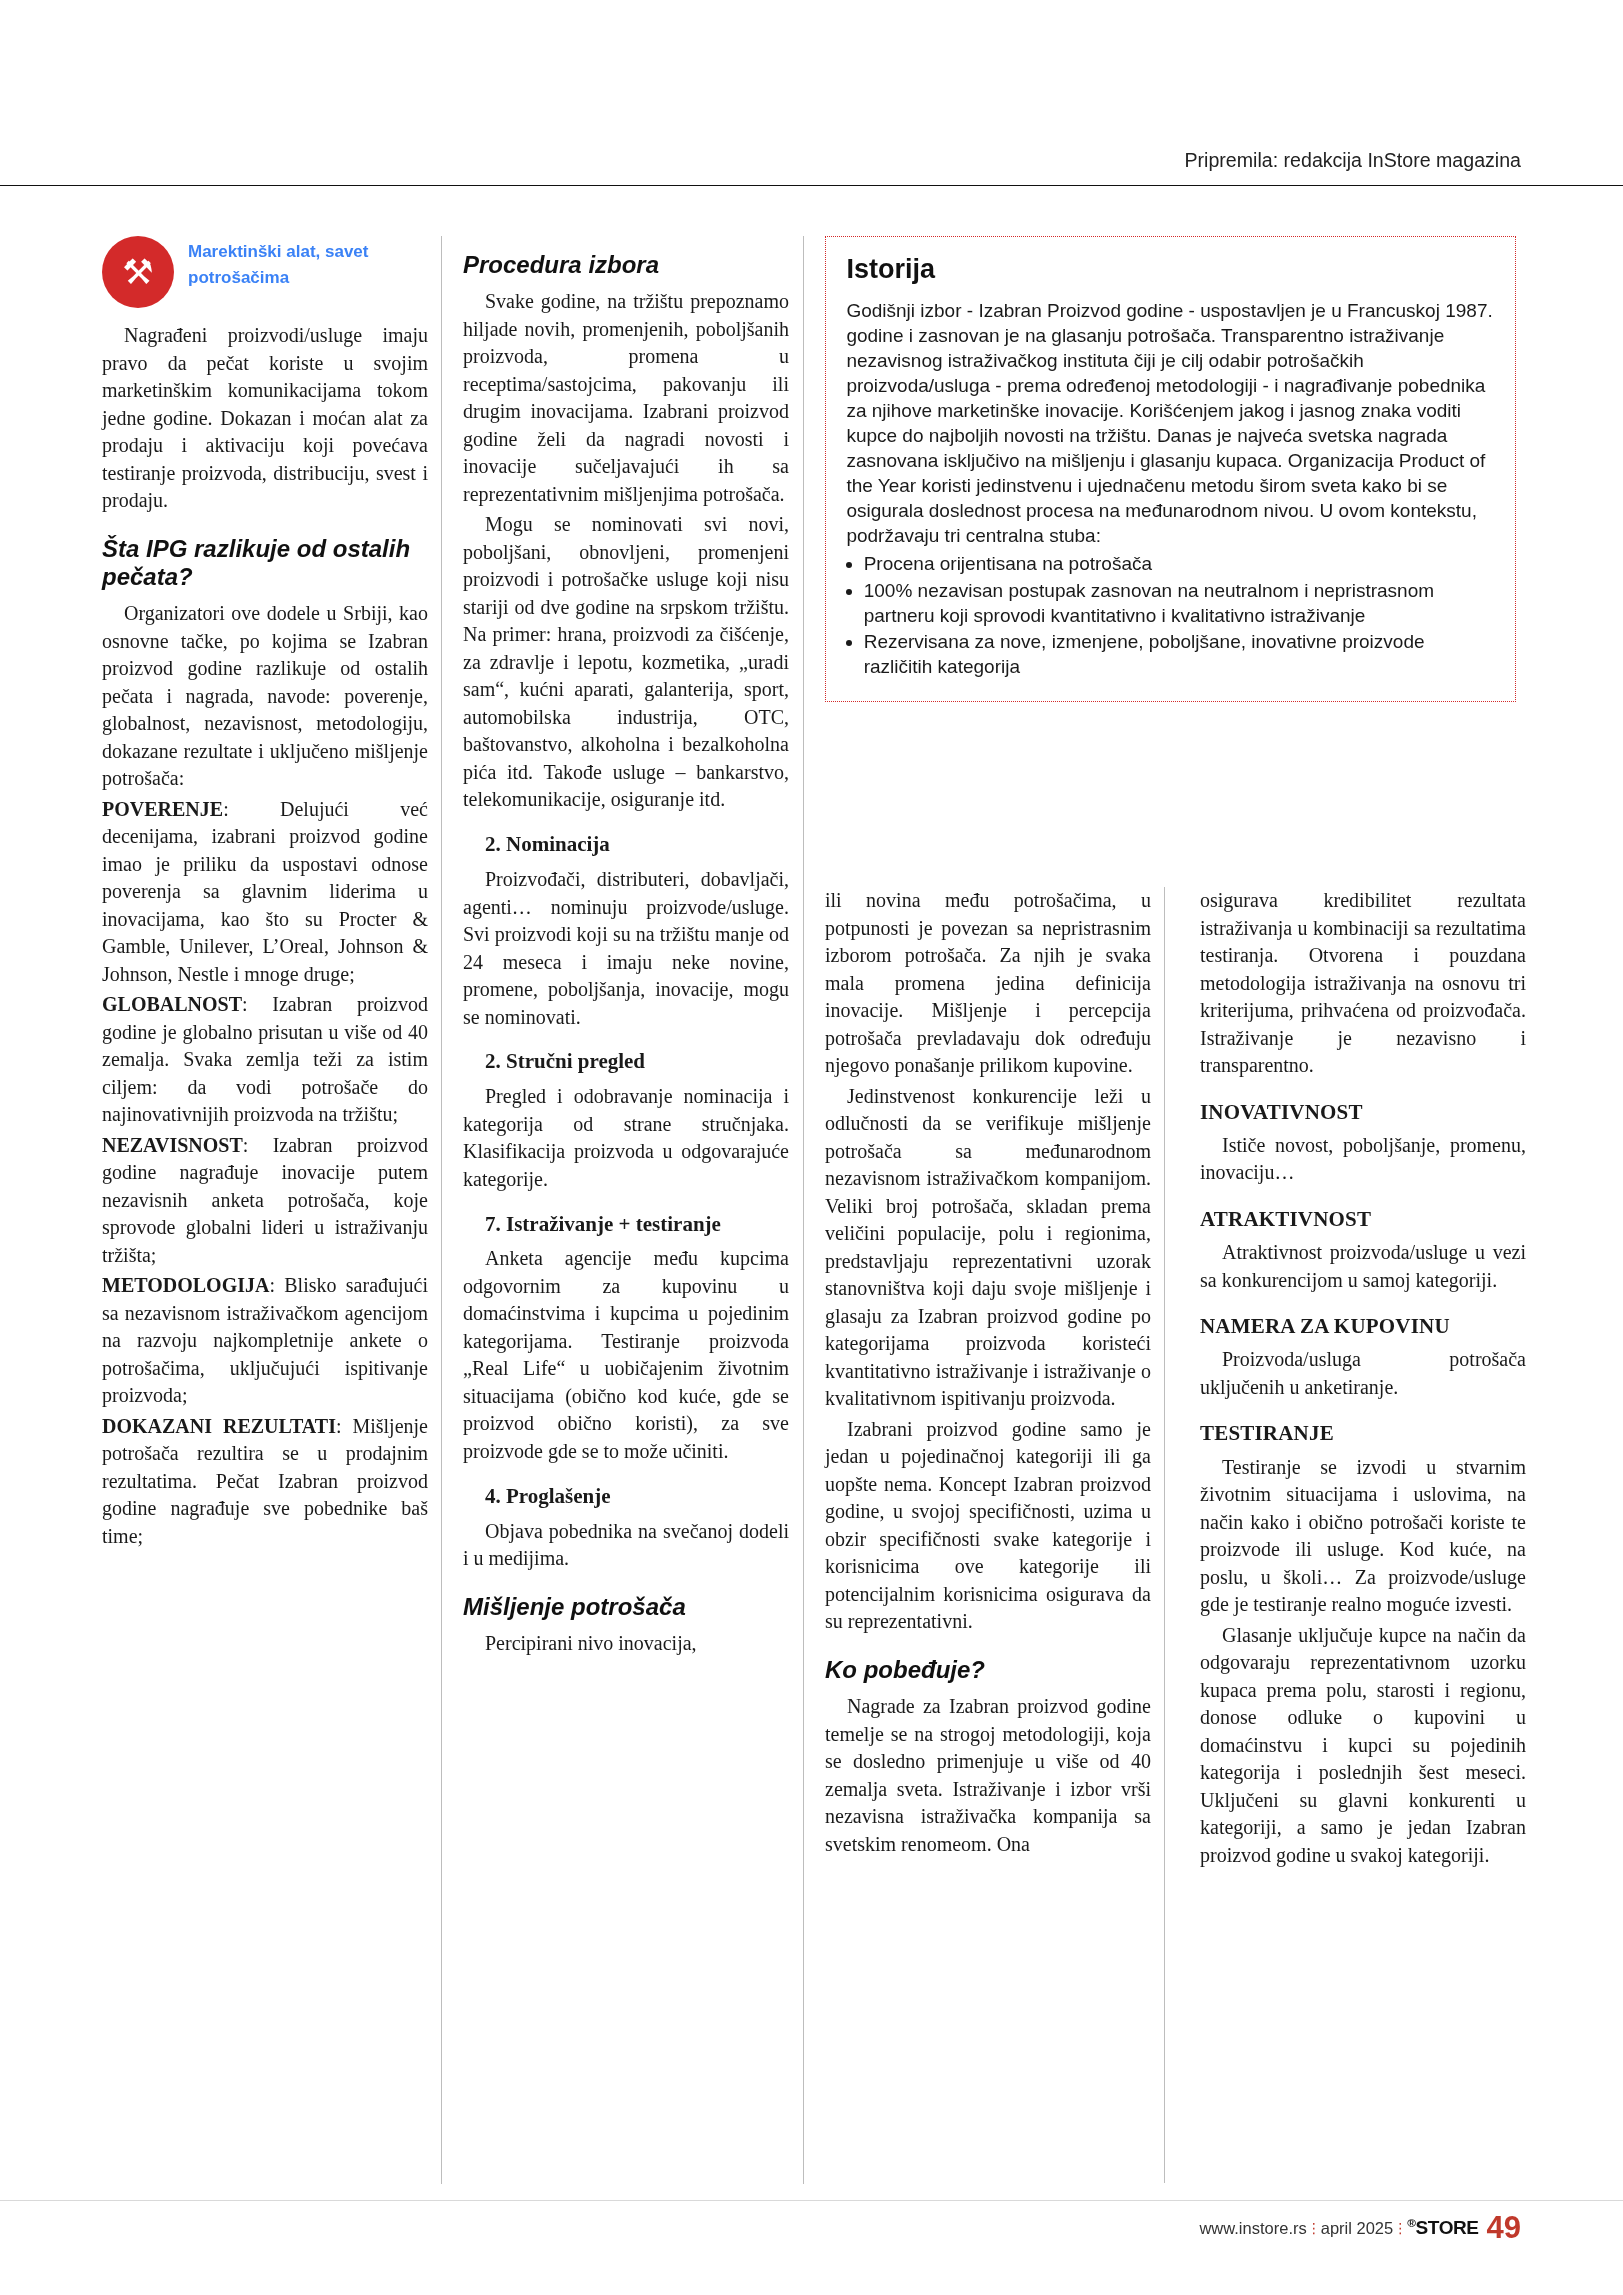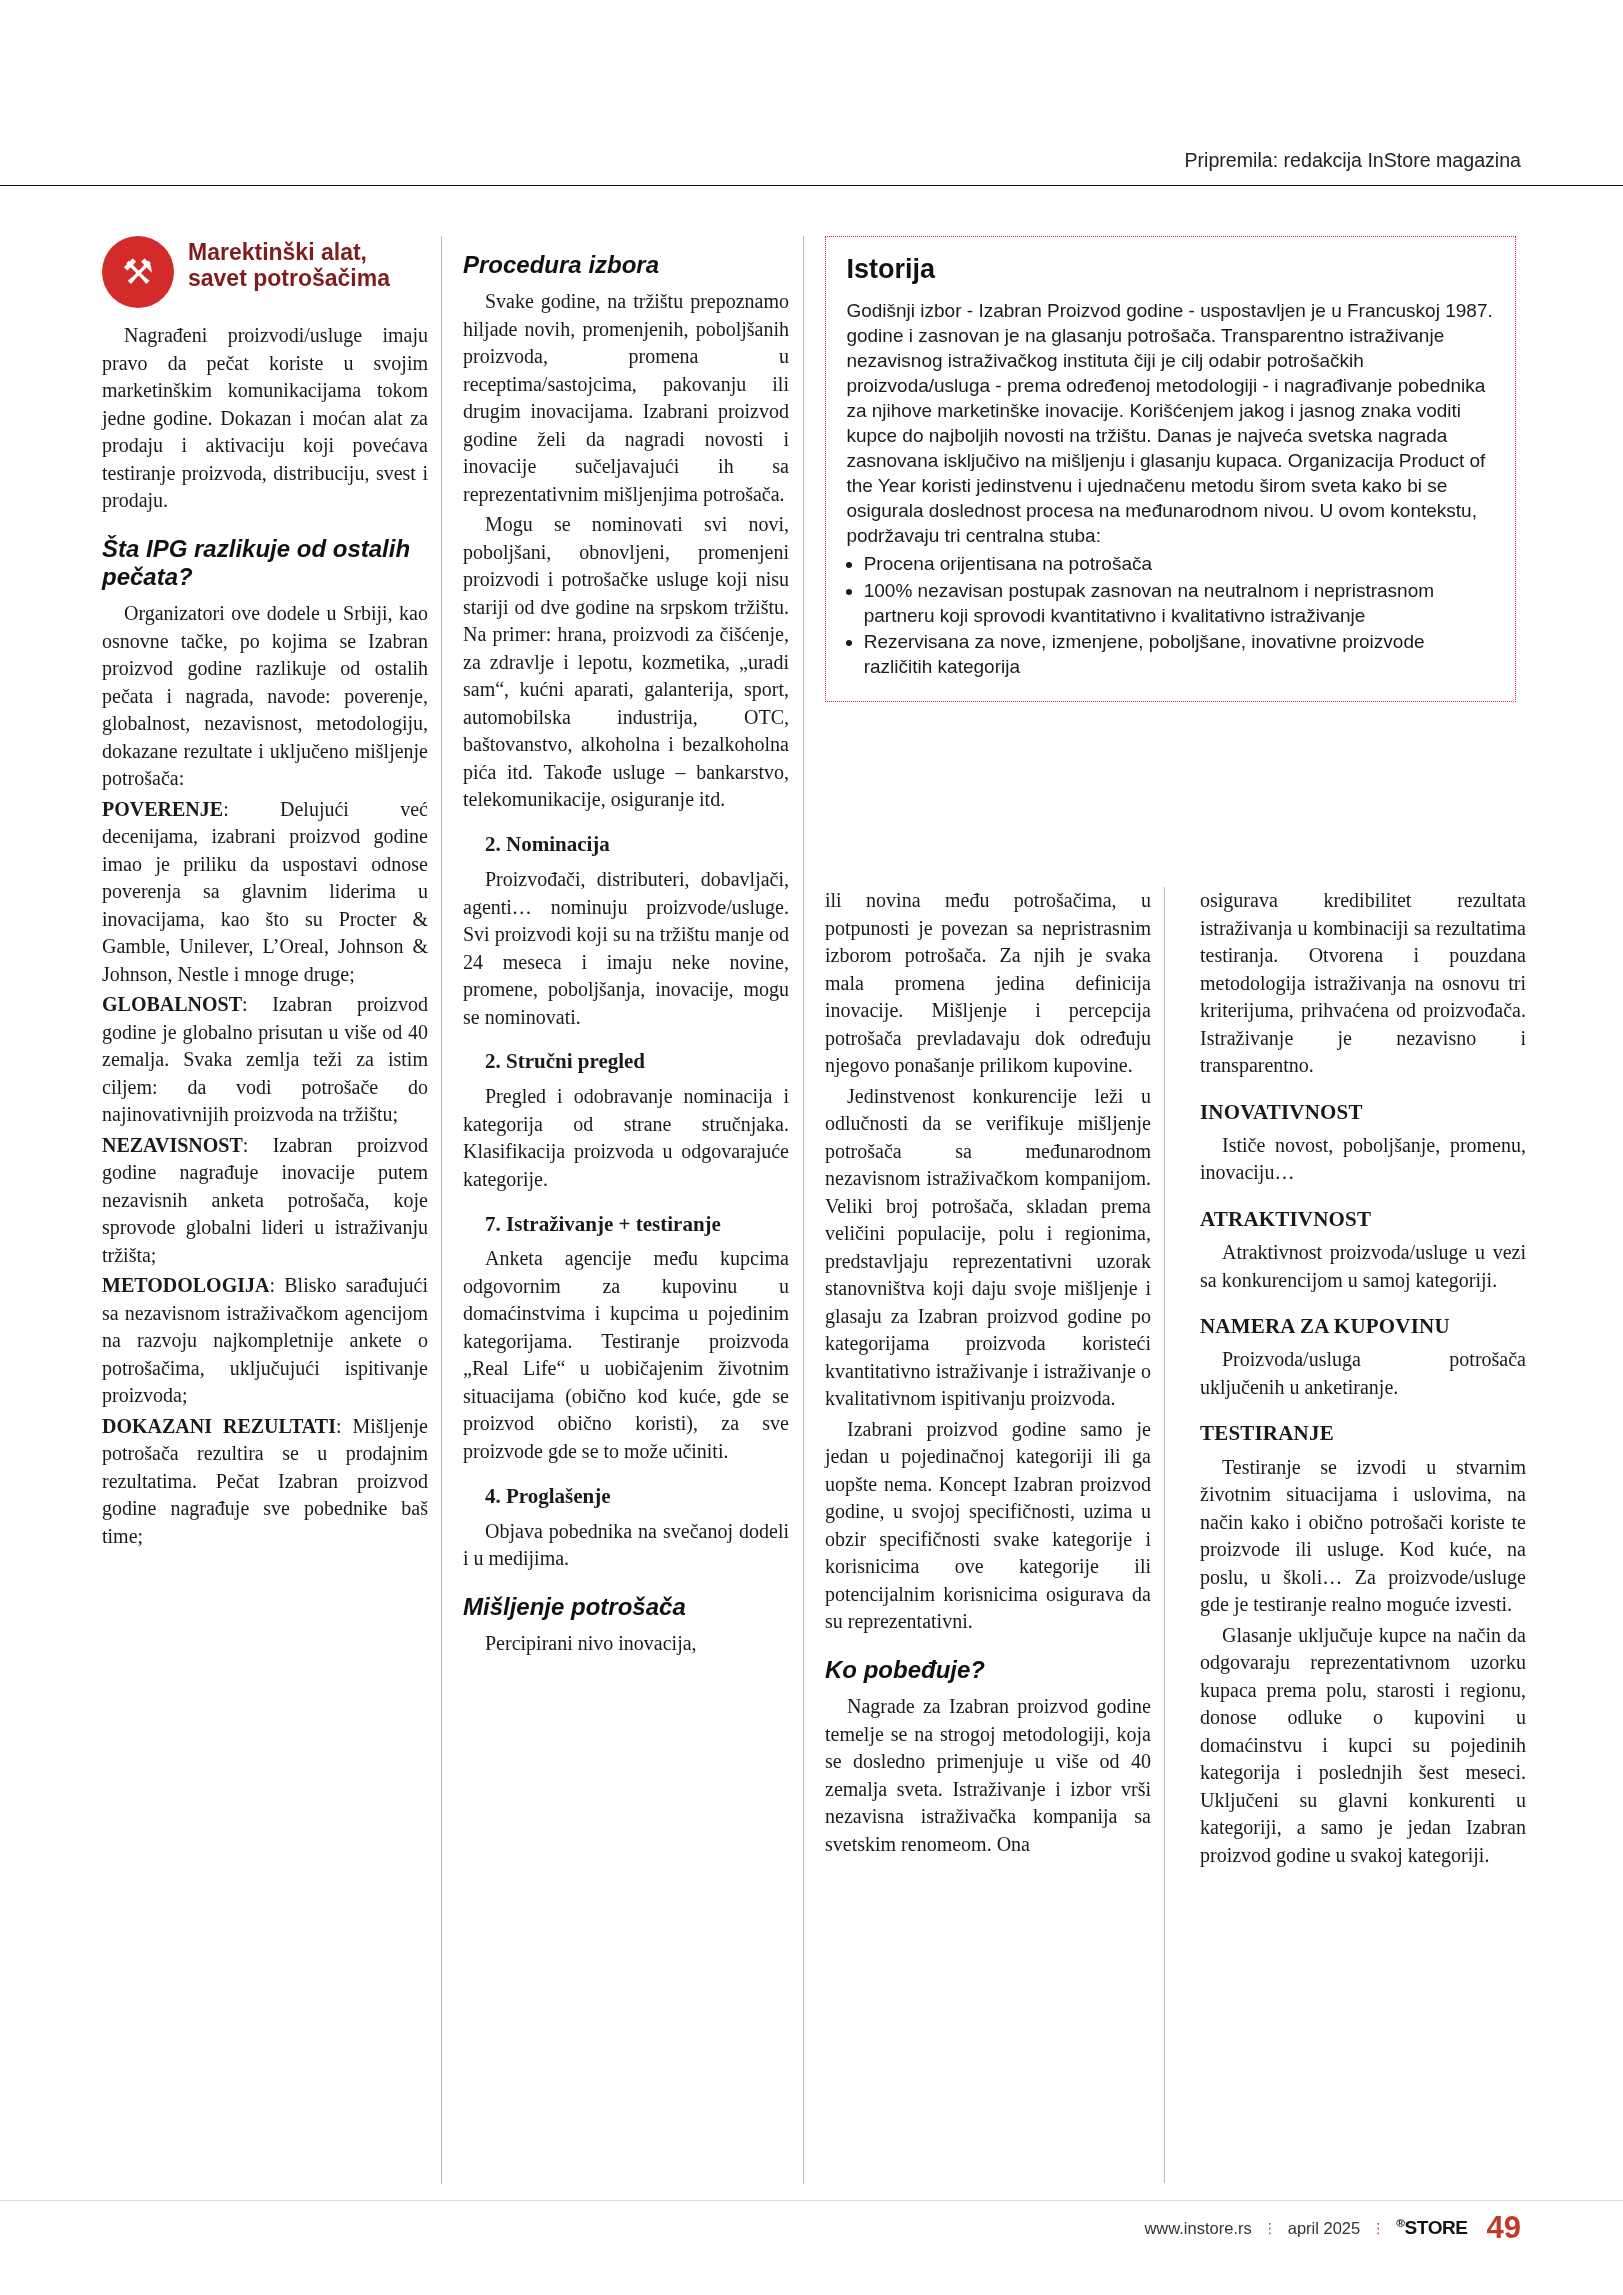--- a/index.html
+++ b/index.html
@@ -122,23 +122,23 @@
     display: flex;
     align-items: center;
     justify-content: center;
     color: #fff;
     font-size: 35px;
     line-height: 1;
   }
   .logo-title {
     font-family: "Liberation Sans", sans-serif;
     font-weight: bold;
-    font-size: 23px;
+    font-size: 17px;
     line-height: 26px;
-    color: #7f1d1d;
+    color: #3b82f6;
     padding-top: 3.1px;
   }
 
   
   .istorija {
     border: 1.6px dotted #d32a2a;
     padding: 17.3px 20.4px 20.4px 20.4px;
     box-sizing: border-box;
     width: 691px;
   }
@@ -181,21 +181,20 @@
     right: 0;
     bottom: 49px;
     height: 36px;
   }
   .footer-inner {
     position: absolute;
     right: 102px;
     bottom: 0;
     display: flex;
     align-items: center;
-    gap: 11px;
     font-family: "Liberation Sans", sans-serif;
     font-size: 16.5px;
     color: #333;
   }
   .footer-sep { color: #c0392b; font-size: 14px; }
   .footer-brand {
     font-family: "Liberation Sans", sans-serif;
     font-weight: bold;
     font-size: 19px;
     letter-spacing: -0.4px;

